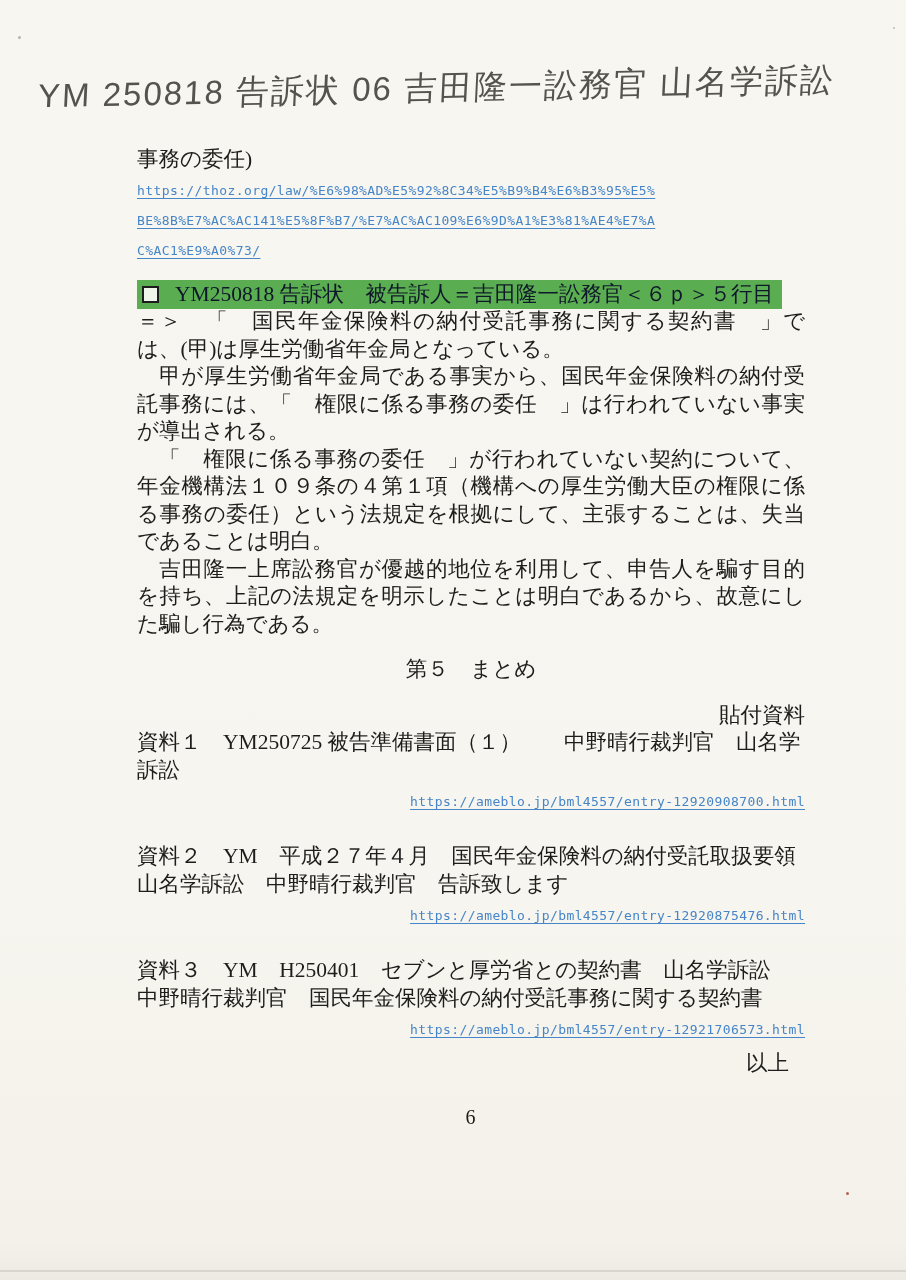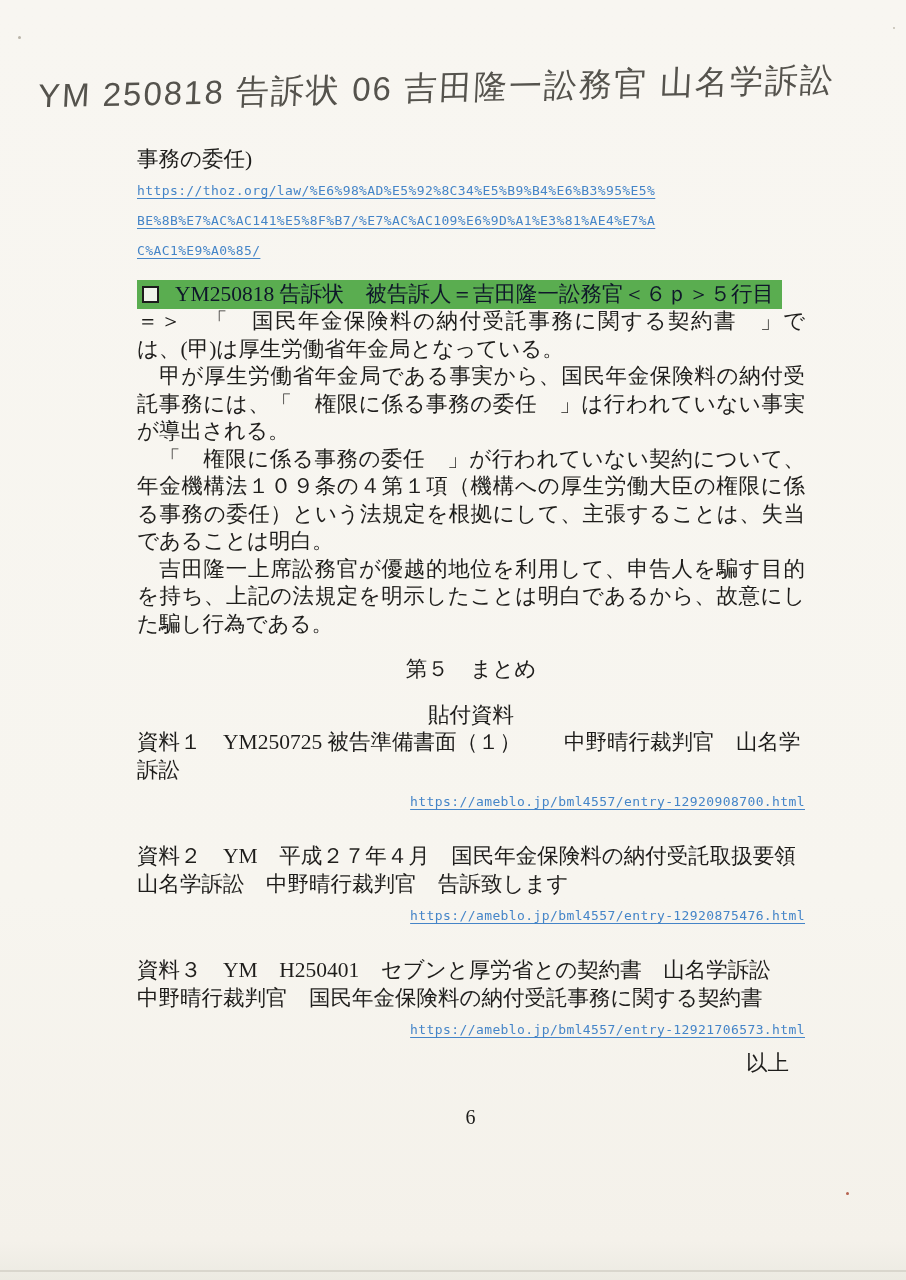--- a/index.html
+++ b/index.html
@@ -55,21 +55,21 @@
     display: inline-block;
     width: 17px;
     height: 17px;
     border: 2px solid #1c1c1c;
     background: #f0f5ec;
     vertical-align: -2px;
     margin: 0 16px 0 2px;
   }
   .para { }
   .sec-heading { margin-top: 18px; text-align: center; }
-  .attach-header { margin-top: 18px; text-align: center; }
+  .attach-header { margin-top: 18px; text-align: right; }
   .attach-item { }
   .attach-item.spaced { margin-top: 27px; }
   .attach-title { text-align: left; }
   .attach-url { line-height: 29px; text-align: right; margin-top: 1px; }
   .closing { margin-top: 6px; text-align: right; padding-right: 16px; }
   .page-number {
     margin-top: 26px;
     text-align: center;
     font-size: 20px;
     letter-spacing: 1px;
@@ -94,21 +94,21 @@
 
   <div class="handwriting">YM 250818 告訴状 06 吉田隆一訟務官 山名学訴訟</div>
 
   <div class="content">
 
     <div class="intro-label">事務の委任)</div>
 
     <div class="thoz-block">
       <span class="link">https://thoz.org/law/%E6%98%AD%E5%92%8C34%E5%B9%B4%E6%B3%95%E5%</span><br>
       <span class="link">BE%8B%E7%AC%AC141%E5%8F%B7/%E7%AC%AC109%E6%9D%A1%E3%81%AE4%E7%A</span><br>
-      <span class="link">C%AC1%E9%A0%85/</span>
+      <span class="link">C%AC1%E9%A0%73/</span>
     </div>
 
     <div class="hl-line">
       <span class="hl-span"><span class="checkbox"></span><span>YM250818 告訴状　被告訴人＝吉田隆一訟務官＜６ｐ＞５行目</span></span>
     </div>
 
     <div class="para">＝＞　「　国民年金保険料の納付受託事務に関する契約書　」では、(甲)は厚生労働省年金局となっている。</div>
     <div class="para">　甲が厚生労働省年金局である事実から、国民年金保険料の納付受託事務には、「　権限に係る事務の委任　」は行われていない事実が導出される。</div>
     <div class="para">　「　権限に係る事務の委任　」が行われていない契約について、年金機構法１０９条の４第１項（機構への厚生労働大臣の権限に係る事務の委任）という法規定を根拠にして、主張することは、失当であることは明白。</div>
     <div class="para">　吉田隆一上席訟務官が優越的地位を利用して、申告人を騙す目的を持ち、上記の法規定を明示したことは明白であるから、故意にした騙し行為である。</div>

